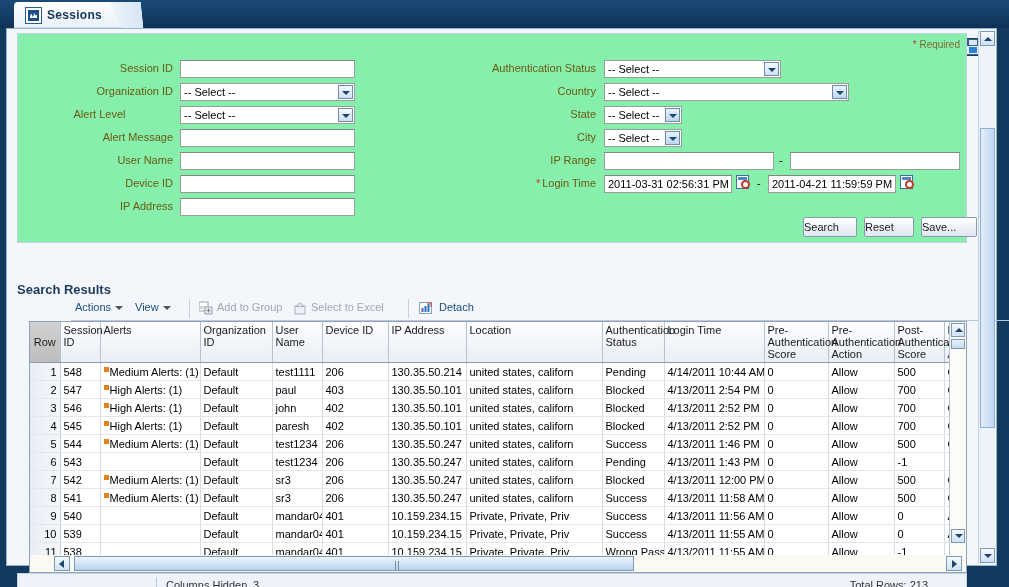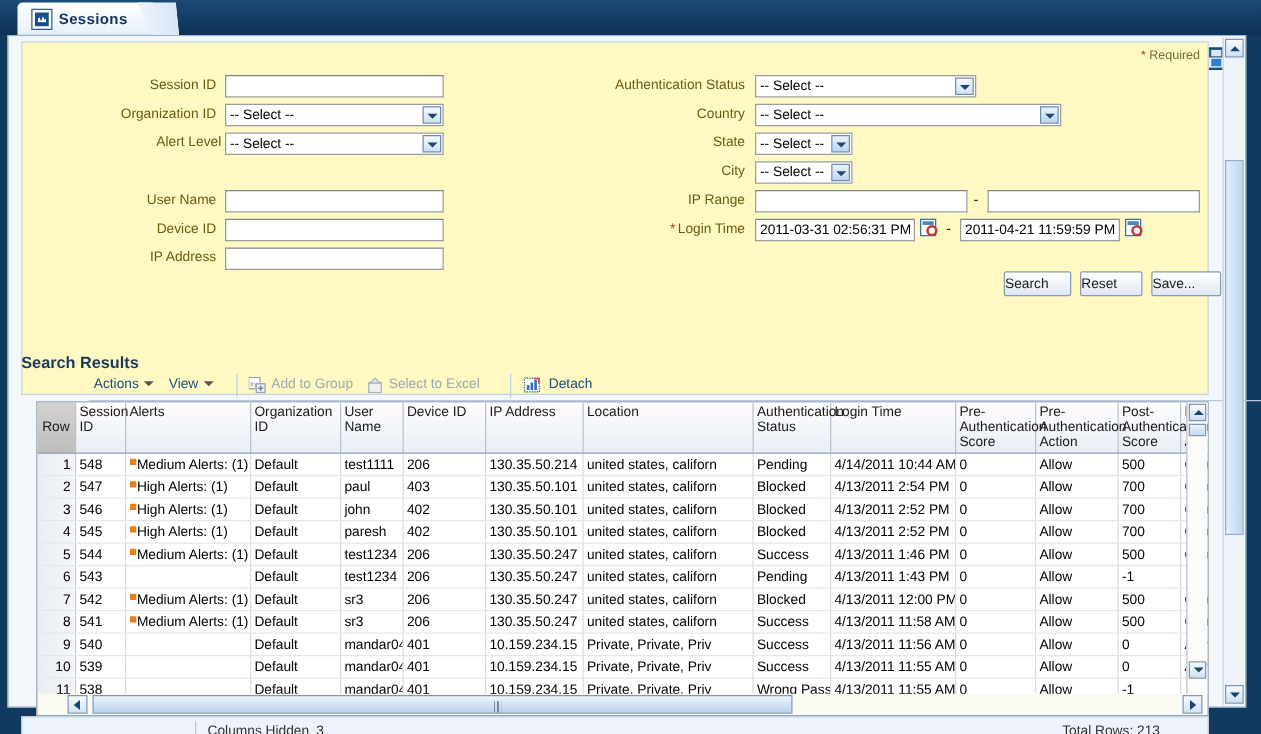--- a/index.html
+++ b/index.html
@@ -27,22 +27,22 @@
      background:#fff;clip-path:polygon(0 60%,20% 10%,40% 80%,62% 0,80% 55%,100% 30%,100% 100%,0 100%);}
   #tab-label{position:absolute;left:33px;top:6px;font-size:12px;font-weight:bold;color:#14365c;
      letter-spacing:.3px;}
 
   
   #panel{position:absolute;left:6px;top:28px;width:991px;height:538px;background:#f2f5fb;
      border:1px solid #9ab3cc;box-sizing:border-box;}
   #panel-inner{position:absolute;left:0;top:0;right:0;bottom:0;background:#f3f6fb;}
 
   
-  #search-region{position:absolute;left:10px;top:4px;width:950px;height:283px;
-     background:#fef9c3;border:1px solid #c3d3e6;box-sizing:border-box;}
+  #search-region{position:absolute;left:10px;top:4px;width:950px;height:210px;
+     background:#86efac;border:1px solid #c3d3e6;box-sizing:border-box;}
   #required-note{position:absolute;right:6px;top:5px;font-size:10px;color:#7a6a2e;}
   #required-note .star{color:#c0392b;}
 
   .frow{position:absolute;height:21px;}
   .flabel{position:absolute;text-align:right;font-size:11px;color:#6b5b10;
      top:4px;white-space:nowrap;}
   .flabel .req{color:#c0392b;margin-right:2px;}
   .ftext{position:absolute;height:18px;box-sizing:border-box;
      border:1px solid #9c9c9c;border-top-color:#848484;background:#fff;
      font-family:"Liberation Sans",sans-serif;font-size:11px;padding:0 3px;}
@@ -192,27 +192,31 @@
 
         <div class="frow" style="left:0;top:47px;width:340px;">
           <span class="flabel" style="left:0;width:155px;">Organization ID</span>
           <div class="fselect" style="left:162px;top:2px;width:175px;">
             <span>-- Select --</span>
             <span class="arrow"></span>
           </div>
         </div>
 
         <div class="frow" style="left:0;top:70px;width:340px;">
-          <span class="flabel" style="left:4px;width:155px;">Alert Level</span>
+          <span class="flabel" style="left:4px;width:155px;text-align:center;">Alert Level</span>
           <div class="fselect" style="left:162px;top:2px;width:175px;">
             <span>-- Select --</span>
             <span class="arrow"></span>
           </div>
         </div>
 
+        <div class="frow" style="left:0;top:93px;width:340px;">
+          <span class="flabel" style="left:0;width:155px;">Alert Message</span>
+          <input class="ftext" style="left: 162px; top: 2px; width: 175px;" value="">
+        </div>
 
         <div class="frow" style="left:0;top:116px;width:340px;">
           <span class="flabel" style="left:0;width:155px;">User Name</span>
           <input class="ftext" style="left: 162px; top: 2px; width: 175px;" value="">
         </div>
 
         <div class="frow" style="left:0;top:139px;width:340px;">
           <span class="flabel" style="left:0;width:155px;">Device ID</span>
           <input class="ftext" style="left: 162px; top: 2px; width: 175px;" value="">
         </div>

